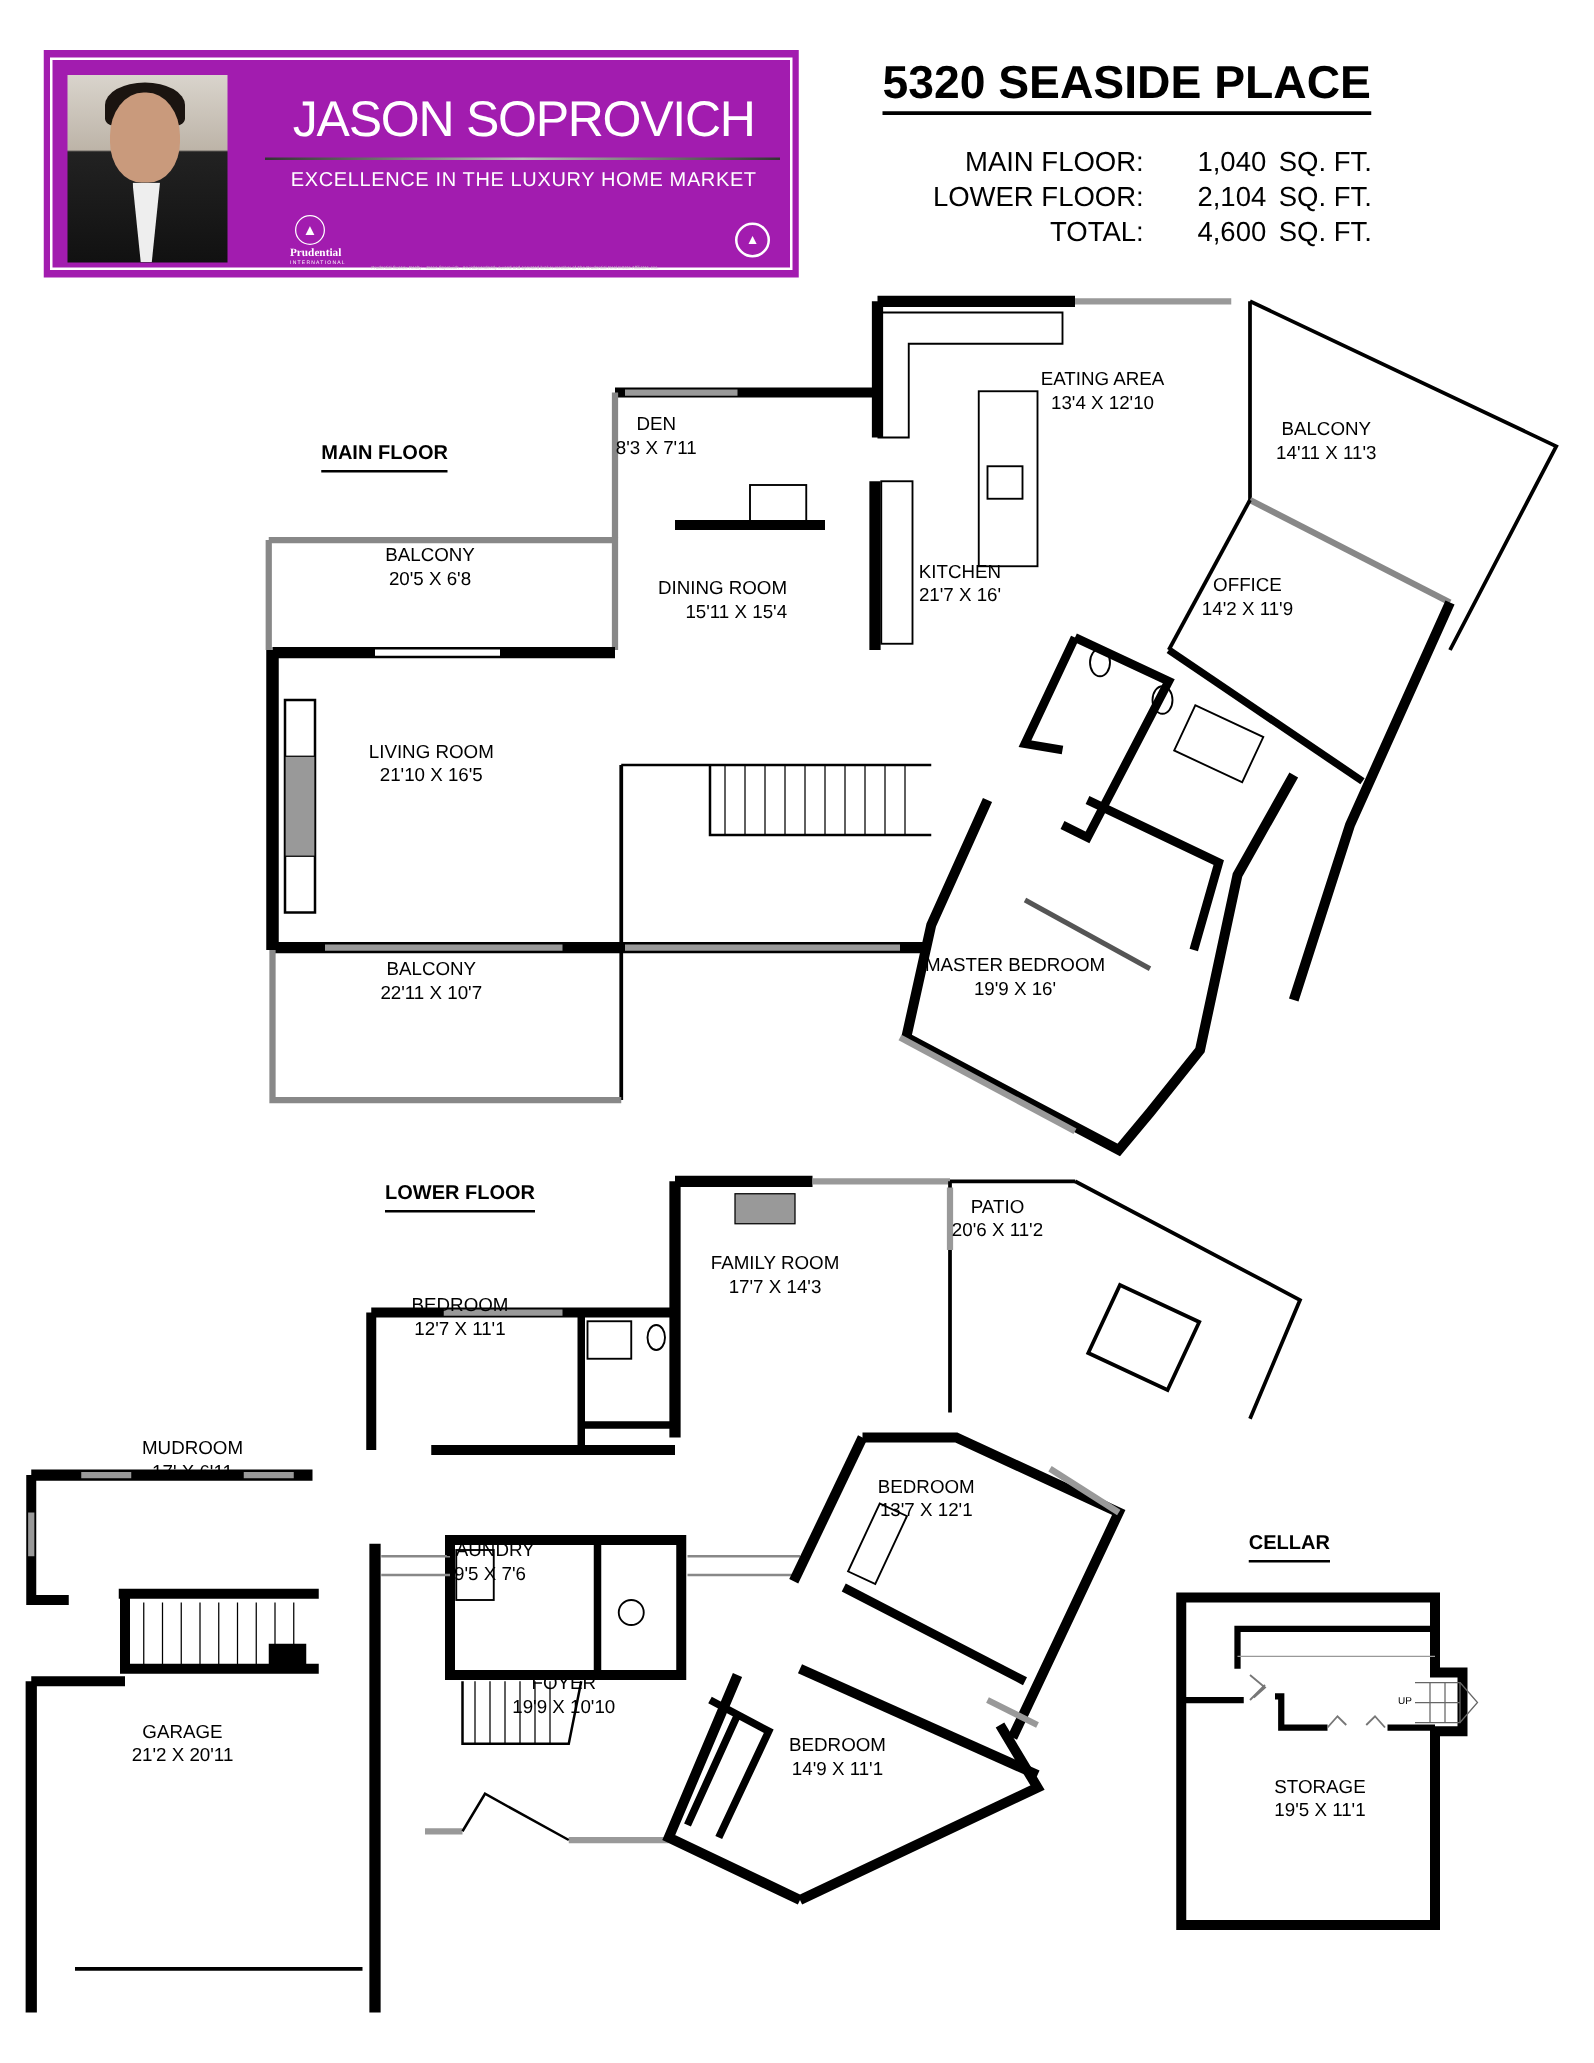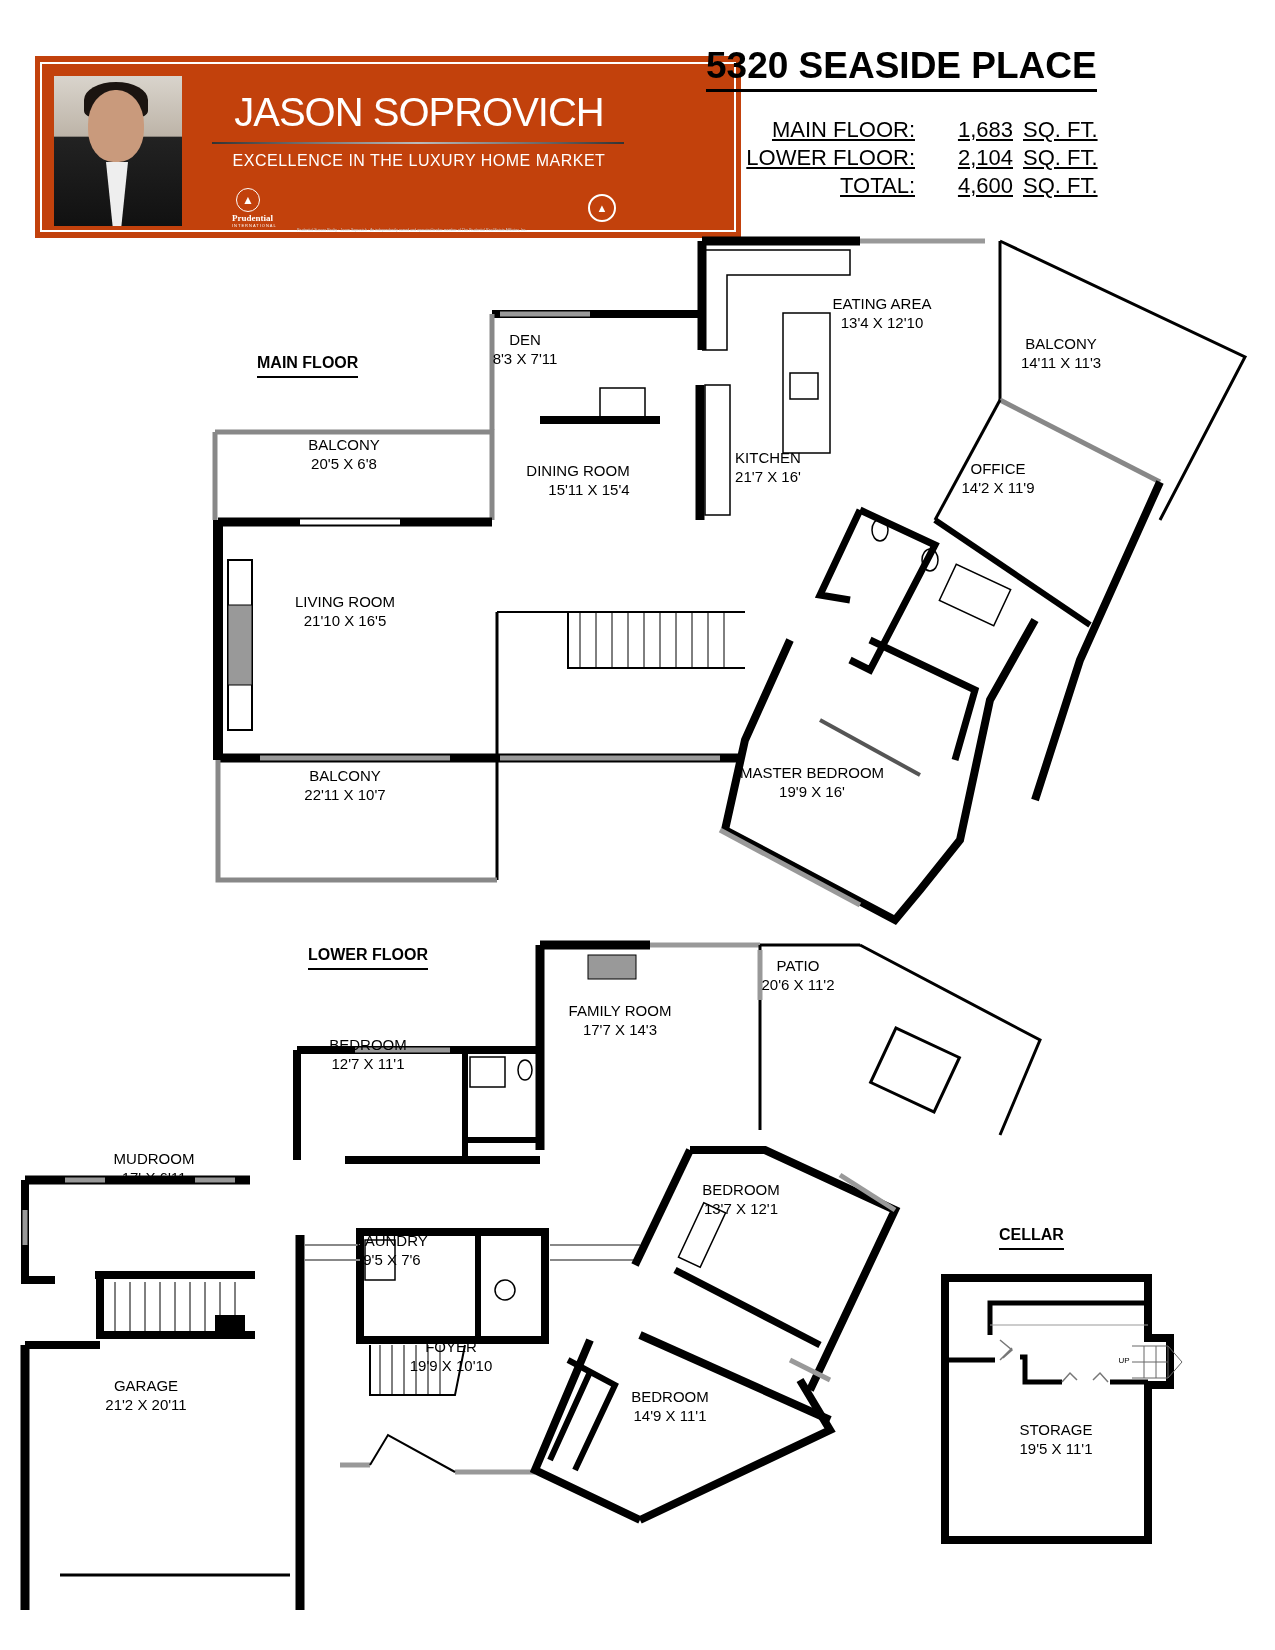--- a/index.html
+++ b/index.html
@@ -1,35 +1,35 @@
 <!DOCTYPE html>
 <html><head>
 <meta charset="utf-8">
 <style>
   html,body{margin:0;padding:0;background:#fff;}
   body{width:1275px;height:1650px;position:relative;overflow:hidden;font-family:"Liberation Sans",sans-serif;color:#000;}
-  .banner{position:absolute;left:35px;top:56px;width:706px;height:182px;background:#c2410c;}
+  .banner{position:absolute;left:35px;top:40px;width:604px;height:182px;background:#a21caf;}
   .banner-inner{position:absolute;left:5px;top:6px;right:5px;bottom:6px;border:2px solid #fff;}
   .photo{position:absolute;left:12px;top:12px;width:128px;height:150px;background:linear-gradient(180deg,#d9d4cc 0%,#bdb4a8 40%,#222 41%,#111 100%);overflow:hidden;}
   .photo .head{position:absolute;left:34px;top:14px;width:56px;height:72px;border-radius:48% 48% 45% 45%;background:#c99a7c;}
   .photo .hair{position:absolute;left:30px;top:6px;width:64px;height:36px;border-radius:50% 50% 20% 20%;background:#1b1410;}
   .photo .shirt{position:absolute;left:52px;top:86px;width:22px;height:64px;background:#eee;clip-path:polygon(0 0,100% 0,70% 100%,30% 100%);}
   .agent-name{position:absolute;left:168px;top:26px;width:418px;text-align:center;color:#fff;font-size:40px;letter-spacing:-1px;}
   .rule{position:absolute;left:170px;top:78px;width:412px;height:2px;background:linear-gradient(90deg,#333,#bbb,#333);}
   .tagline{position:absolute;left:168px;top:88px;width:418px;text-align:center;color:#fff;font-size:16px;letter-spacing:.5px;}
   .phone{position:absolute;left:250px;top:118px;color:#fff;font-size:34px;letter-spacing:1px;}
   .logo-l{position:absolute;left:190px;top:124px;width:32px;height:38px;text-align:center;color:#fff;}
   .logo-l .disc{width:22px;height:22px;border-radius:50%;border:1px solid #fff;margin:0 auto;font-size:12px;line-height:22px;}
   .logo-l .lt{font-family:"Liberation Serif",serif;font-size:9px;font-weight:bold;margin-top:1px;}
   .logo-l .st{font-size:4px;letter-spacing:1px;}
   .logo-r{position:absolute;left:546px;top:130px;width:24px;height:24px;border-radius:50%;border:2px solid #fff;color:#fff;font-size:11px;line-height:24px;text-align:center;}
   .fine{position:absolute;left:255px;top:164px;width:290px;color:#ccc;font-size:3.6px;white-space:nowrap;overflow:hidden;}
   .address{position:absolute;left:706px;top:44px;font-size:37px;font-weight:bold;border-bottom:3px solid #000;line-height:44px;padding-bottom:1px;}
   .stats{position:absolute;left:690px;top:116px;font-size:22px;line-height:28px;}
-  .stats .row{display:flex;text-decoration:underline;}
+  .stats .row{display:flex;}
   .stats .lab{width:225px;text-align:right;}
   .stats .val{width:84px;text-align:right;margin-left:14px;}
   .stats .unit{margin-left:10px;}
   .floor-title{position:absolute;font-weight:bold;font-size:16px;border-bottom:2px solid #000;line-height:26px;}
   .room{position:absolute;text-align:center;font-size:15px;line-height:19px;white-space:nowrap;transform:translateX(-50%);}
   svg.plan{position:absolute;left:0;top:0;}
 </style>
 </head>
 <body>
 
@@ -50,21 +50,21 @@
     </div>
     <div class="logo-r">▲</div>
     <div class="fine">Prudential Sussex Realty · Jason Soprovich · An independently owned and operated broker member of The Prudential Real Estate Affiliates, Inc.</div>
   </div>
 </div>
 
 <div class="address">5320 SEASIDE PLACE</div>
 <div class="stats">
   <div class="row">
     <span class="lab">MAIN FLOOR:</span>
-    <span class="val">1,683</span>
+    <span class="val">1,040</span>
     <span class="unit">SQ. FT.</span>
   </div>
   <div class="row">
     <span class="lab">LOWER FLOOR:</span>
     <span class="val">2,104</span>
     <span class="unit">SQ. FT.</span>
   </div>
   <div class="row">
     <span class="lab">TOTAL:</span>
     <span class="val">4,600</span>

